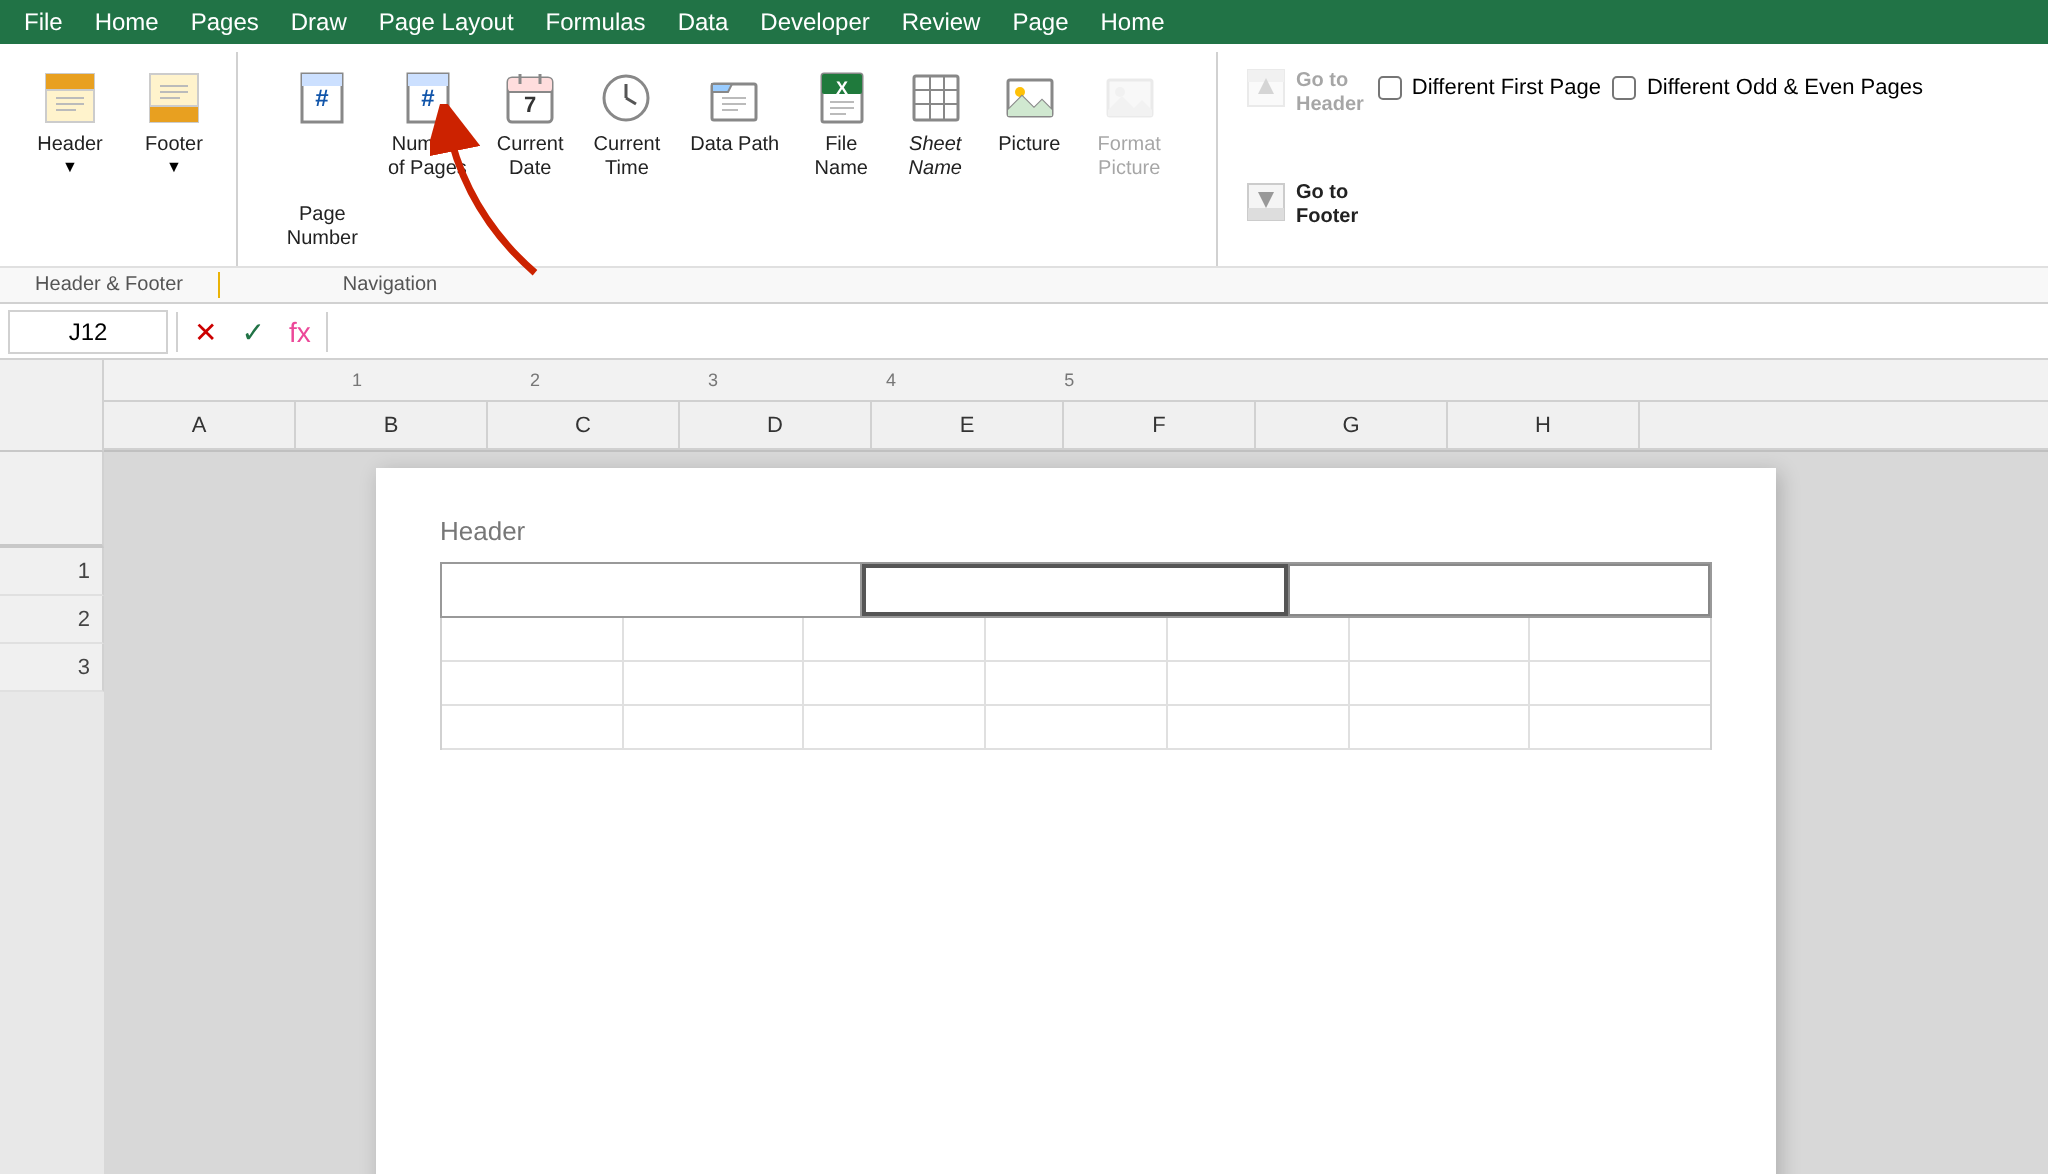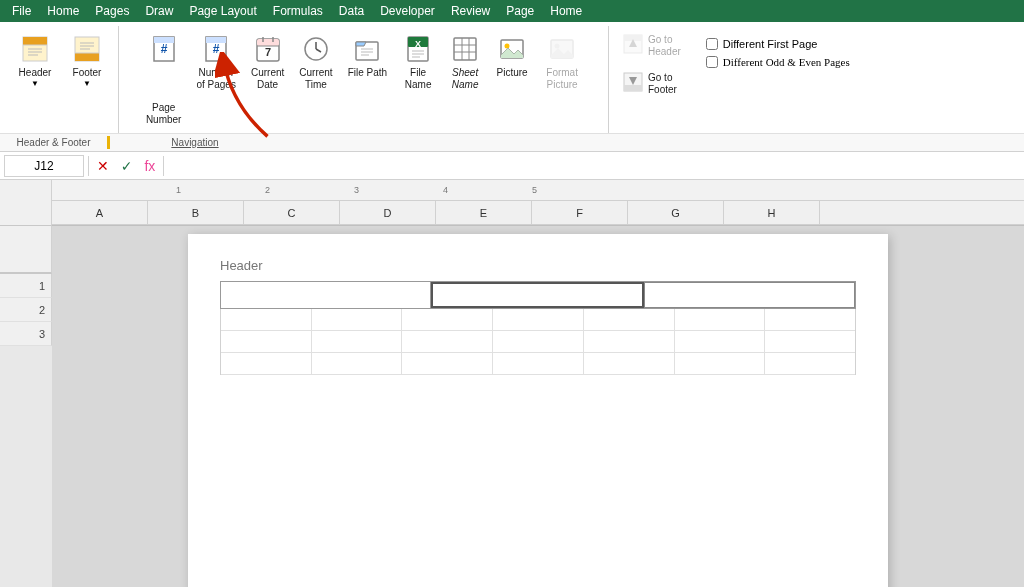--- a/index.html
+++ b/index.html
@@ -95,23 +95,23 @@
       display: flex;
       background: #f8f8f8;
       border-top: 1px solid #e0e0e0;
       padding: 2px 0;
     }
     .ribbon-label-section {
       text-align: center;
       font-size: 10px;
       color: #555;
       padding: 1px 4px;
-      border-right: 3px solid #eab308;
-    }
-    .ribbon-label-section:last-child { border-right: none; text-decoration: underline; }
+      border-right: 1px solid #eab308;
+    }
+    .ribbon-label-section:last-child { border-right: none; }
 
     
     .formula-bar {
       display: flex;
       align-items: center;
       background: white;
       border-bottom: 1px solid #d1d1d1;
       height: 28px;
       padding: 0 4px;
       gap: 4px;
@@ -365,21 +365,21 @@
         <div class="ribbon-btn" style="min-width:44px;">
           <div class="ribbon-btn-icon">
             <svg width="28" height="28" viewBox="0 0 28 28">
               <rect x="3" y="7" width="22" height="18" rx="1" fill="white" stroke="#888" stroke-width="1.5"></rect>
               <path d="M3,11 L11,11 L13,7 L3,7 Z" fill="#99CCFF" stroke="#888" stroke-width="1"></path>
               <line x1="8" y1="14" x2="20" y2="14" stroke="#bbb"></line>
               <line x1="8" y1="17" x2="20" y2="17" stroke="#bbb"></line>
               <line x1="8" y1="20" x2="16" y2="20" stroke="#bbb"></line>
             </svg>
           </div>
-          <div class="ribbon-btn-label" style="font-size:10px;">File Path</div>
+          <div class="ribbon-btn-label" style="font-size:10px;">Data Path</div>
         </div>
 
         <div class="ribbon-btn" style="min-width:44px;">
           <div class="ribbon-btn-icon">
             <svg width="28" height="28" viewBox="0 0 28 28">
               <rect x="4" y="2" width="20" height="24" rx="1" fill="white" stroke="#888" stroke-width="1.5"></rect>
               <rect x="4" y="2" width="20" height="10" rx="1" fill="#1F7A3C"></rect>
               <text x="14" y="12" text-anchor="middle" font-size="9" font-weight="bold" fill="white">X</text>
               <line x1="8" y1="16" x2="20" y2="16" stroke="#bbb"></line>
               <line x1="8" y1="19" x2="20" y2="19" stroke="#bbb"></line>
@@ -422,21 +422,21 @@
               <path d="M3,20 L10,13 L16,19 L20,15 L25,20 L25,23 L3,23 Z" fill="#e0e0e0" stroke="none"></path>
             </svg>
           </div>
           <div class="ribbon-btn-label" style="font-size:10px;">Format<br>Picture</div>
         </div>
 
       </div>
     </div>
 
     <div class="ribbon-group" style="min-width:170px; flex-direction:row; align-items:flex-start; padding: 2px 6px;">
-      <div style="display:flex; flex-direction:column; gap:2px; margin-right:18px;">
+      <div style="display:flex; flex-direction:column; gap:20px; margin-right:0;font-weight:bold;">
         <div class="ribbon-btn disabled" style="flex-direction:row; min-width:70px; gap:4px; padding:4px 6px;">
           <div style="font-size:16px;">
             <svg width="22" height="22" viewBox="0 0 22 22">
               <rect x="2" y="2" width="18" height="18" fill="#f5f5f5" stroke="#ccc" stroke-width="1"></rect>
               <rect x="2" y="2" width="18" height="6" fill="#ddd"></rect>
               <polygon points="11,6 7,14 15,14" fill="#999"></polygon>
             </svg>
           </div>
           <div class="ribbon-btn-label" style="font-size:10px; text-align:left;">Go to<br>Header</div>
         </div>
@@ -444,28 +444,28 @@
           <div>
             <svg width="22" height="22" viewBox="0 0 22 22">
               <rect x="2" y="2" width="18" height="18" fill="#f5f5f5" stroke="#ccc" stroke-width="1"></rect>
               <rect x="2" y="14" width="18" height="6" fill="#ddd"></rect>
               <polygon points="11,14 7,6 15,6" fill="#999"></polygon>
             </svg>
           </div>
           <div class="ribbon-btn-label" style="font-size:10px; text-align:left;">Go to<br>Footer</div>
         </div>
       </div>
-      <div style="display:flex; flex-direction:column; justify-content:flex-end; gap:6px; padding-top:10px;">
+      <div style="display:flex; flex-direction:row; justify-content:flex-end; gap:6px; padding-top:10px;">
         <div class="ribbon-checkbox-item">
           <input type="checkbox" style="">
           <span style="font-size:11px;">Different First Page</span>
         </div>
         <div class="ribbon-checkbox-item">
           <input type="checkbox" style="">
-          <span style="font-size:11px;font-family:Liberation Serif, serif;">Different Odd &amp; Even Pages</span>
+          <span style="font-size:11px;">Different Odd &amp; Even Pages</span>
         </div>
       </div>
     </div>
 
   </div>
 
   <div class="ribbon-labels-bar">
     <div class="ribbon-label-section" style="width:110px;">Header &amp; Footer</div>
     <div class="ribbon-label-section" style="width:170px;">Navigation</div>
   </div>

